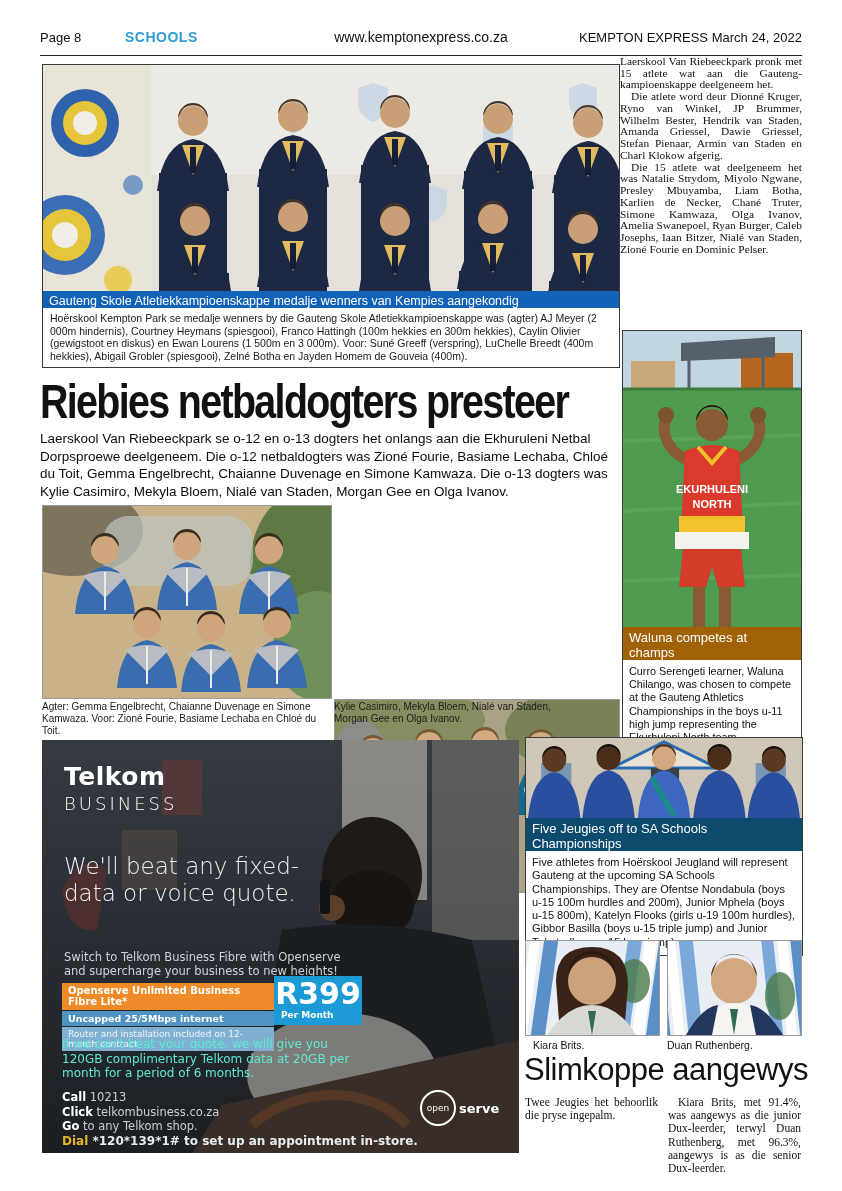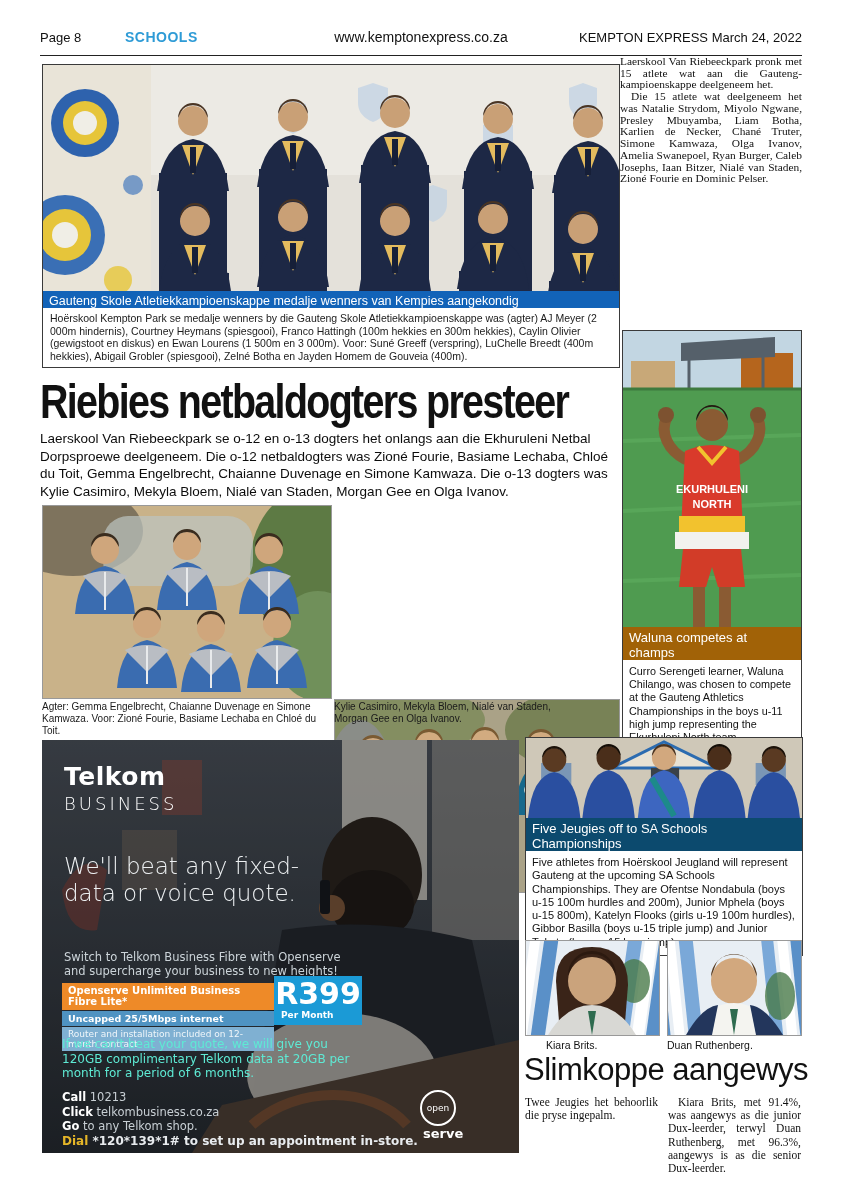--- a/index.html
+++ b/index.html
@@ -42,21 +42,21 @@
   .waluna-body{margin:0;font-size:10.8px;line-height:1.22;padding:5px 6px 6px 6px;}
   
   .jeugies{left:525px;top:737px;width:276px;}
   .jeugies .photo{height:80px;}
   .jeugies-body{margin:0;font-size:11px;line-height:1.21;padding:5px 6px 6px 6px;}
   
   .pt{position:absolute;width:133px;height:94px;border:1px solid #999;overflow:hidden;}
   .pt-left{left:525px;top:940px;}
   .pt-right{left:667px;top:940px;}
   .pt-cap{position:absolute;top:1039px;font-size:10.5px;}
-  .pt-cap-left{left:529px;padding-left:17px;}
+  .pt-cap-left{left:516px;padding-left:17px;}
   .pt-cap-right{left:667px;}
   
   .slim-hl{position:absolute;left:524px;top:1052px;margin:0;font-size:31px;font-weight:400;
            letter-spacing:-.5px;white-space:nowrap;}
   .slim-col{position:absolute;top:1096px;width:133px;font-family:"Liberation Serif",serif;
             font-size:11.5px;line-height:1.15;text-align:justify;}
   .slim-col p{margin:0;}
   .slim-col p + p{text-indent:10px;}
   .slim-col1{left:525px;}
   .slim-col2{left:668px;}
@@ -77,21 +77,21 @@
   .ad-offer-l2{background:#7fb0d2;color:#f0f6fa;font-size:9px;padding:2px 6px;margin-top:1px;}
   .ad-price{position:absolute;left:232px;top:236px;width:88px;background:#1b9ad6;color:#fff;
             text-align:center;padding:2px 0 5px 0;}
   .ad-price-amount{font-size:30px;font-weight:bold;line-height:1.05;}
   .ad-price-per{font-size:9px;font-weight:bold;text-align:left;padding-left:7px;}
   .ad-body{position:absolute;left:20px;top:297px;width:310px;margin:0;font-size:12px;line-height:1.22;color:#5eead4;}
   .ad-contact{position:absolute;left:20px;top:350px;font-size:11.5px;line-height:1.28;color:#c8cfd4;}
   .ad-contact b{color:#fff;}
   .ad-dial{position:absolute;left:20px;top:394px;font-size:12px;font-weight:bold;color:#e8ebee;}
   .ad-dial b{color:#e5b628;}
-  .ad-openserve{position:absolute;left:378px;top:350px;display:flex;color:#fff;flex-direction:column;}
+  .ad-openserve{position:absolute;left:378px;top:350px;display:flex;align-items:center;color:#fff;}
   .os-circle{display:flex;align-items:center;justify-content:center;width:32px;height:32px;
              border:2px solid #fff;border-radius:50%;font-size:9px;}
   .os-serve{font-size:13px;font-weight:bold;margin-left:3px;}
 </style>
 </head>
 <body>
 
 <div class="page">
 
   <div class="hdr">
@@ -150,20 +150,21 @@
             <use href="#k-st" x="540" y="156"></use>
         </g>
       </svg>
     </div>
     <div class="bluebar" style="background:#1263b8">Gauteng Skole Atletiekkampioenskappe medalje wenners van Kempies aangekondig</div>
     <figcaption class="kempies-cap">Hoërskool Kempton Park se medalje wenners by die Gauteng Skole Atletiekkampioenskappe was (agter) AJ Meyer (2 000m hindernis), Courtney Heymans (spiesgooi), Franco Hattingh (100m hekkies en 300m hekkies), Caylin Olivier (gewigstoot en diskus) en Ewan Lourens (1 500m en 3 000m). Voor: Suné Greeff (verspring), LuChelle Breedt (400m hekkies), Abigail Grobler (spiesgooi), Zelné Botha en Jayden Homem de Gouveia (400m).</figcaption>
   </figure>
 
   <section class="atlete">
     <p>Laerskool Van Riebeeckpark pronk met 15 atlete wat aan die Gauteng-kampioenskappe deelgeneem het.</p>
+    <p>Die atlete word deur Dionné Kruger, Ryno van Winkel, JP Brummer, Wilhelm Bester, Hendrik van Staden, Amanda Griessel, Dawie Griessel, Stefan Pienaar, Armin van Staden en Charl Klokow afgerig.</p>
     <p>Die 15 atlete wat deelgeneem het was Natalie Strydom, Miyolo Ngwane, Presley Mbuyamba, Liam Botha, Karlien de Necker, Chané Truter, Simone Kamwaza, Olga Ivanov, Amelia Swanepoel, Ryan Burger, Caleb Josephs, Iaan Bitzer, Nialé van Staden, Zioné Fourie en Dominic Pelser.</p>
   </section>
 
   <h1 class="riebies-hl">Riebies netbaldogters presteer</h1>
   <p class="riebies-body">Laerskool Van Riebeeckpark se o-12 en o-13 dogters het onlangs aan die Ekhuruleni Netbal Dorpsproewe deelgeneem. Die o-12 netbaldogters was Zioné Fourie, Basiame Lechaba, Chloé du Toit, Gemma Engelbrecht, Chaianne Duvenage en Simone Kamwaza. Die o-13 dogters was Kylie Casimiro, Mekyla Bloem, Nialé van Staden, Morgan Gee en Olga Ivanov.</p>
 
   <div class="photo frame nb-left" style="border:1px solid #999">
     <svg viewBox="0 0 288 192" preserveAspectRatio="none">
       <rect width="288" height="192" fill="#c9b289"></rect>
       <ellipse cx="30" cy="25" rx="70" ry="45" fill="#6b6353" opacity=".8"></ellipse>

